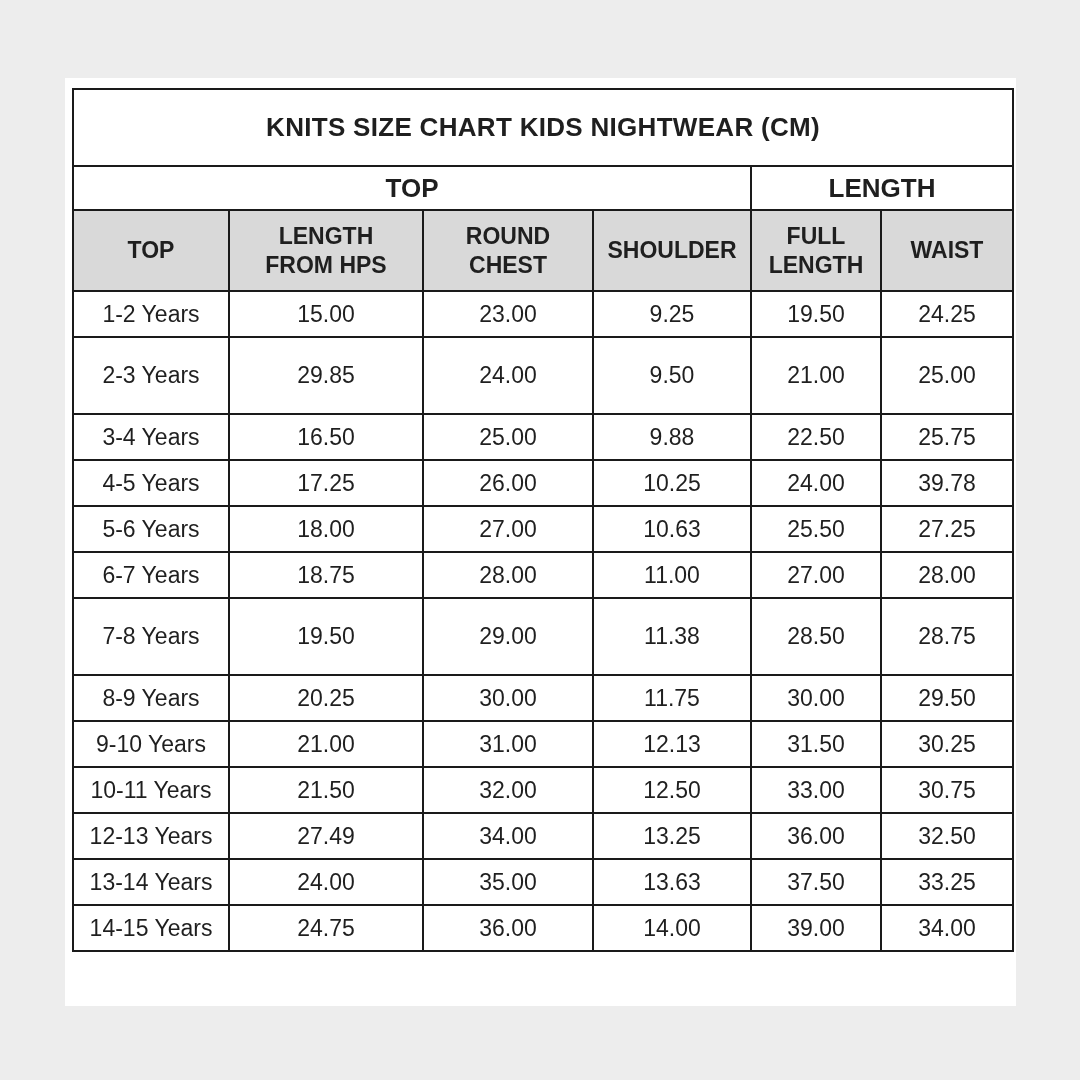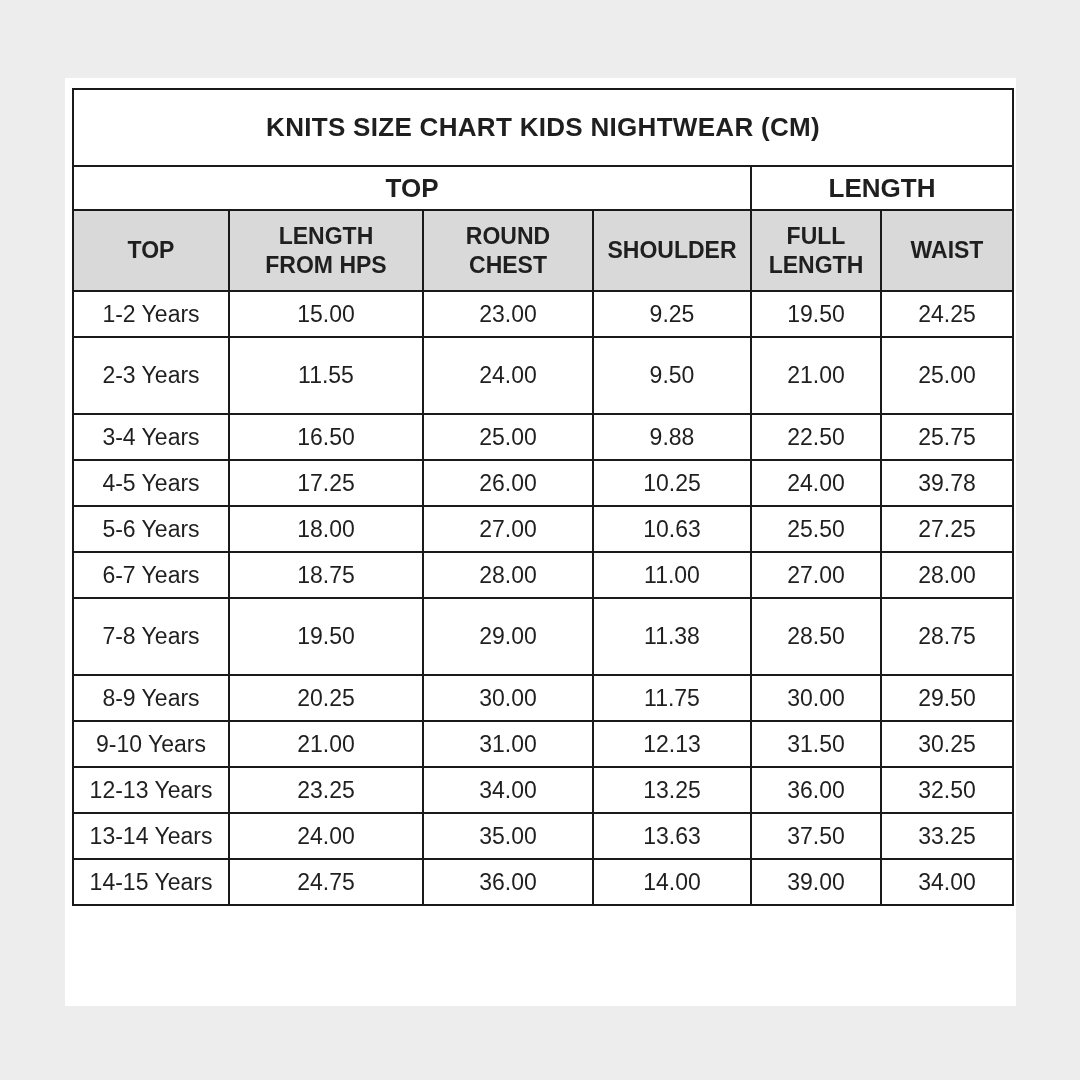--- a/index.html
+++ b/index.html
@@ -111,21 +111,21 @@
           <tr>
             <td>1-2 Years</td>
             <td>15.00</td>
             <td>23.00</td>
             <td>9.25</td>
             <td>19.50</td>
             <td>24.25</td>
           </tr>
           <tr class="tall">
             <td>2-3 Years</td>
-            <td>11.55</td>
+            <td>29.85</td>
             <td>24.00</td>
             <td>9.50</td>
             <td>21.00</td>
             <td>25.00</td>
           </tr>
           <tr>
             <td>3-4 Years</td>
             <td>16.50</td>
             <td>25.00</td>
             <td>9.88</td>
@@ -174,22 +174,30 @@
           </tr>
           <tr>
             <td>9-10 Years</td>
             <td>21.00</td>
             <td>31.00</td>
             <td>12.13</td>
             <td>31.50</td>
             <td>30.25</td>
           </tr>
           <tr>
+            <td>10-11 Years</td>
+            <td>21.50</td>
+            <td>32.00</td>
+            <td>12.50</td>
+            <td>33.00</td>
+            <td>30.75</td>
+          </tr>
+          <tr>
             <td>12-13 Years</td>
-            <td>23.25</td>
+            <td>27.49</td>
             <td>34.00</td>
             <td>13.25</td>
             <td>36.00</td>
             <td>32.50</td>
           </tr>
           <tr>
             <td>13-14 Years</td>
             <td>24.00</td>
             <td>35.00</td>
             <td>13.63</td>

